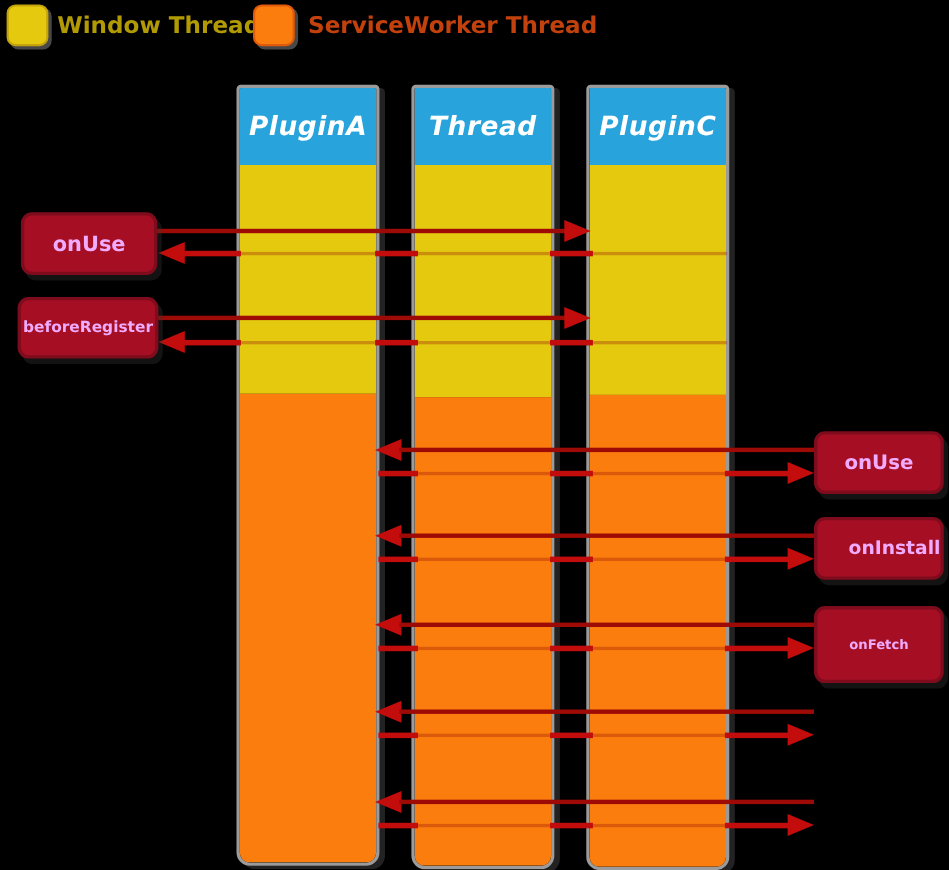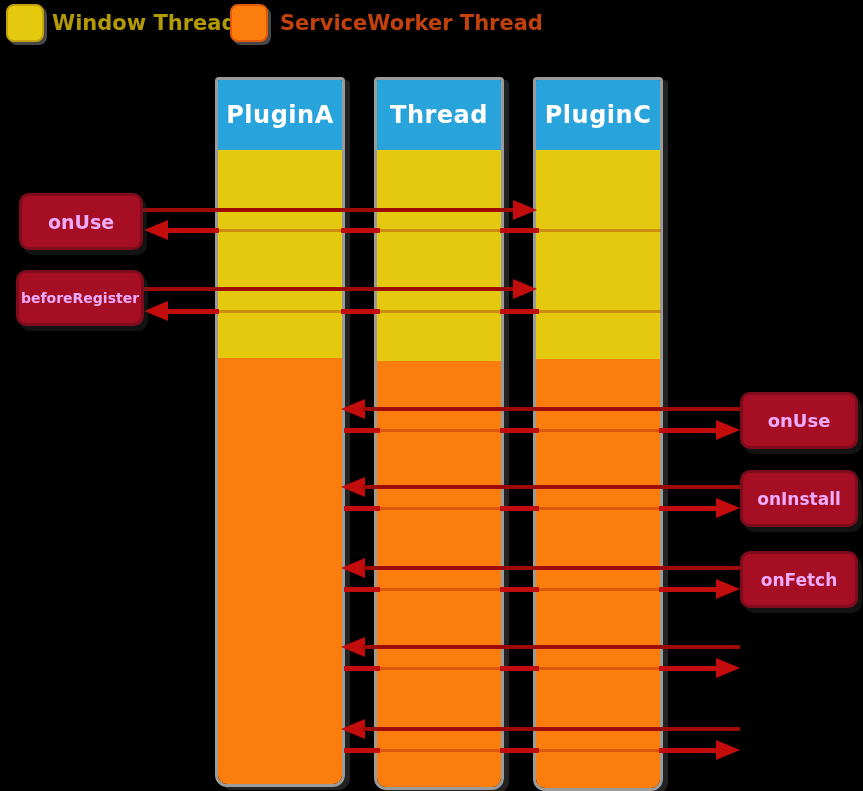--- a/index.html
+++ b/index.html
@@ -12,20 +12,21 @@
           border:2px solid transparent;box-shadow:3px 3px 0 rgba(110,110,110,0.65);}
   .swatch-window{border-color:#c4a30a;}
   .swatch-sw{border-color:#e1590b;}
   .legend-label{position:absolute;font-size:21px;white-space:nowrap;}
   
   .column{
     position:absolute;top:77px;width:130px;box-sizing:border-box;
     border:3px solid #9b9b9b;border-radius:4px 4px 12px 12px;
     display:flex;flex-direction:column;overflow:hidden;z-index:1;
     box-shadow:5px 3px 0 rgba(85,85,85,0.4);
+    font-style:italic;
   }
   .col-header{height:70px;flex:none;display:flex;align-items:center;justify-content:center;
               color:#fff;font-size:24px;letter-spacing:0.5px;}
   .col-seg{flex:none;width:100%;}
   .grow{flex:1;}
   
   .event-box{
     position:absolute;box-sizing:border-box;border:3px solid;border-radius:10px;
     display:flex;align-items:center;justify-content:center;color:#f0abfc;z-index:3;
     box-shadow:4px 5px 0 rgba(55,55,55,0.35);white-space:nowrap;
@@ -64,24 +65,24 @@
   <div class="event-box" style="left: 19px; top: 193px; width: 124px; height: 57px; font-size: 19px; background-color: rgb(166, 14, 36); border-color: rgb(126, 12, 28);">
     <span>onUse</span>
   </div>
   <div class="event-box" style="left: 16px; top: 270px; width: 128px; height: 56px; font-size: 14px; background-color: rgb(166, 14, 36); border-color: rgb(126, 12, 28);">
     <span>beforeRegister</span>
   </div>
 
   <div class="event-box" style="left: 740px; top: 392px; width: 118px; height: 57px; font-size: 18px; background-color: rgb(166, 14, 36); border-color: rgb(126, 12, 28);">
     <span>onUse</span>
   </div>
-  <div class="event-box" style="left: 740px; top: 470px; width: 118px; height: 57px; font-size: 17px; background-color: rgb(166, 14, 36); border-color: rgb(126, 12, 28);">
+  <div class="event-box" style="left: 740px; top: 470px; width: 118px; height: 57px; font-size: 17px; background-color: rgb(166, 14, 36); border-color: rgb(126, 12, 28); justify-content: flex-end;">
     <span>onInstall</span>
   </div>
-  <div class="event-box" style="left: 740px; top: 551px; width: 118px; height: 57px; font-size: 17px; background-color: rgb(166, 14, 36); border-color: rgb(126, 12, 28);">
+  <div class="event-box" style="left: 740px; top: 551px; width: 118px; height: 70px; font-size: 12px; background-color: rgb(166, 14, 36); border-color: rgb(126, 12, 28);">
     <span>onFetch</span>
   </div>
 
   <div id="arrows">
       <div style="position: absolute; left: 142px; top: 208px; width: 372px; height: 4px; background: rgb(158, 10, 5);"></div>
       <div style="position: absolute; top: 200px; width: 0px; height: 0px; border-top: 10px solid transparent; border-bottom: 10px solid transparent; left: 513px; border-left: 24px solid rgb(195, 12, 12);"></div>
       <div style="position: absolute; left: 216px; top: 228.5px; width: 445px; height: 3px; background: rgba(153, 18, 5, 0.33);"></div>
       <div style="position: absolute; left: 500px; top: 227.5px; width: 39px; height: 5px; background: rgb(195, 12, 12);"></div>
       <div style="position: absolute; left: 341px; top: 227.5px; width: 39px; height: 5px; background: rgb(195, 12, 12);"></div>
       <div style="position: absolute; left: 167px; top: 227.5px; width: 52px; height: 5px; background: rgb(195, 12, 12);"></div>

